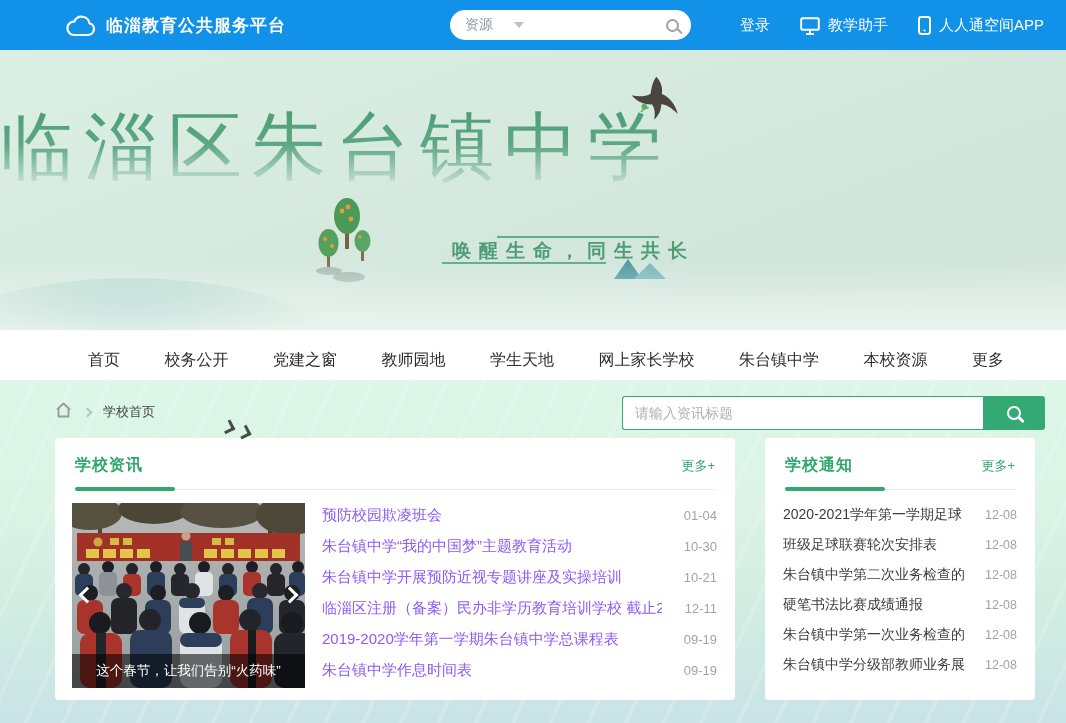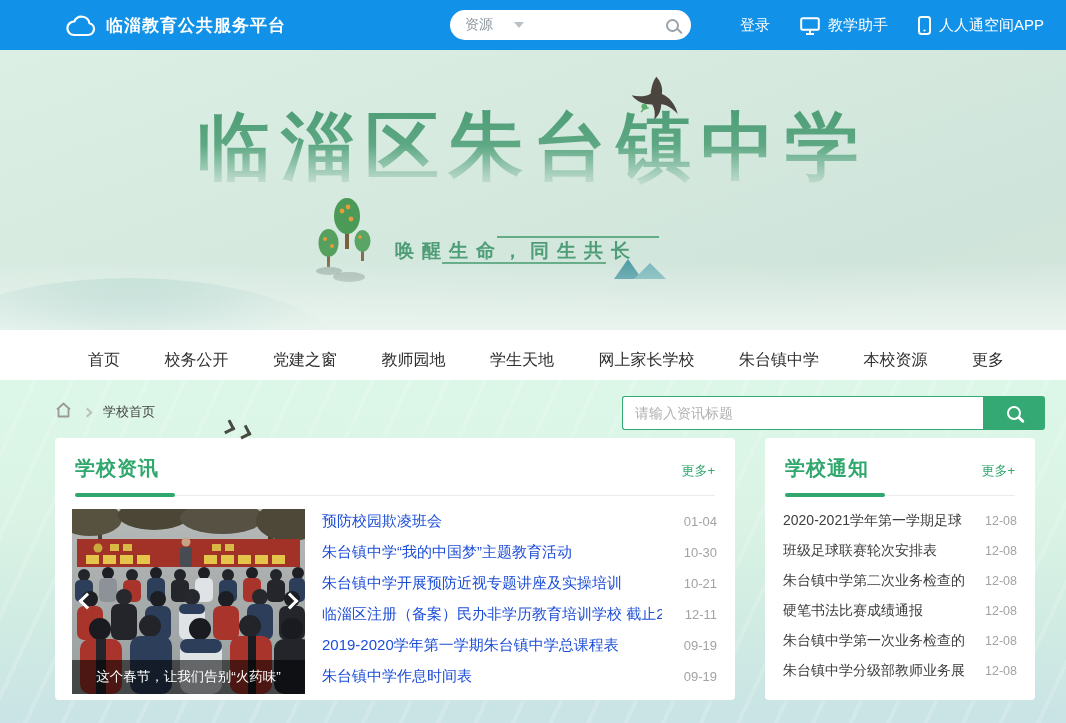--- a/index.html
+++ b/index.html
@@ -33,30 +33,30 @@
   
   .banner {
     position:absolute; top:50px; left:0; width:1066px; height:280px; overflow:hidden;
     background:linear-gradient(160deg,#dcefe5 0%,#d5e9df 45%,#cfe4da 78%,#d4e6dd 100%);
   }
   .mount-left { position:absolute; left:-90px; top:228px; width:440px; height:170px; border-radius:50%;
     background:radial-gradient(ellipse at 50% 40%, rgba(78,158,150,.55), rgba(78,158,150,0) 68%); }
   .mist { position:absolute; left:0; bottom:0; width:1066px; height:70px;
     background:linear-gradient(180deg, rgba(255,255,255,0), rgba(241,248,244,.8)); }
   .banner-title {
-    position:absolute; left:0; top:58px; width:1066px; text-align:center;
-    font-size:74px; font-weight:bold; letter-spacing:10px; line-height:1.05;
+    position:absolute; left:0; top:58px; width:1066px; 
+    font-size:74px; font-weight:normal; letter-spacing:10px; line-height:1.05;
     background:linear-gradient(180deg,#4c9d76 0%,#5ea884 48%,rgba(165,201,185,.25) 100%);
     -webkit-background-clip:text; background-clip:text; color:transparent;
   }
   .slogan-line { position:absolute; height:2px; background:#64ab87; }
   .slogan-line.top { left:497px; top:186px; width:162px; }
   .slogan-line.bottom { left:442px; top:212px; width:164px; }
   .banner-slogan {
-    position:absolute; left:395px; top:188px; width:300px; text-align:left;
+    position:absolute; left:395px; top:188px; width:300px; text-align:right;
     font-size:19px; letter-spacing:8px; color:#4e9d77; font-weight:bold;
   }
   .banner-trees { position:absolute; left:315px; top:133px; }
   .banner-bird { position:absolute; left:630px; top:25px; transform:rotate(-8deg); }
   .mini-mounts { position:absolute; left:612px; top:203px; }
   
   .main-nav {
     position:absolute; top:330px; left:0; width:1066px; height:60px; background:#fff;
     display:flex; justify-content:space-between; align-items:center; padding:0 62px 0 88px;
   }
@@ -88,41 +88,41 @@
     display:flex; align-items:center; justify-content:center;
   }
   .mag-w { width:14px; height:14px; border:2px solid #fff; border-radius:50%; position:relative; }
   .mag-w::after { content:''; position:absolute; width:8px; height:3px; background:#fff;
     transform:rotate(45deg); right:-6px; bottom:-3px; border-radius:2px; }
   
   .card { position:absolute; background:#fff; border-radius:4px; }
   .news-card { left:55px; top:58px; width:680px; height:262px; }
   .notice-card { left:765px; top:58px; width:270px; height:262px; }
   .card-head { padding:17px 20px 0 20px; display:flex; align-items:baseline; justify-content:space-between; }
-  .card-title { font-size:20px; color:#2fa76d; font-weight:bold; letter-spacing:1px; }
+  .card-title { font-size:16px; color:#2fa76d; font-weight:bold; letter-spacing:1px; }
   .card-more { font-size:13px; color:#2fa76d; cursor:pointer; }
   .card-rule { margin:13px 20px 0 20px; height:1px; background:#ebebeb; position:relative; }
   .card-rule::before { content:''; position:absolute; left:0; top:-2px; width:100px; height:4px;
     background:#2fa76d; border-radius:2px; }
   .news-body { display:flex; padding:13px 18px 0 17px; }
   
   .carousel { position:relative; width:233px; height:185px; overflow:hidden; flex:none; cursor:pointer; }
   .carousel svg { display:block; }
   .car-caption {
     position:absolute; left:0; bottom:0; width:100%; height:34px; line-height:34px;
     background:rgba(0,0,0,.55); color:#fff; font-size:13.5px; text-align:center; white-space:nowrap;
   }
   .car-arrow { position:absolute; top:86px; width:12px; height:12px; cursor:pointer;
     border-left:3px solid #fff; border-bottom:3px solid #fff; }
   .car-arrow.prev { left:9px; transform:rotate(45deg); }
   .car-arrow.next { right:9px; transform:rotate(-135deg); }
   
   .news-list { flex:1; margin-left:17px; margin-top:-3px; }
   .news-row { display:flex; justify-content:space-between; align-items:center; height:31px; cursor:pointer; }
-  .news-row .t { font-size:15px; color:#1d4ed8; white-space:nowrap; overflow:hidden; max-width:340px; }
+  .news-row .t { font-size:15px; color:#8b5cf6; white-space:nowrap; overflow:hidden; max-width:340px; }
   .news-row .d { font-size:13px; color:#a3a3a3; flex:none; margin-left:10px; }
   
   .notice-list { padding:10px 18px 0 18px; }
   .notice-row { display:flex; justify-content:space-between; align-items:center; height:30px; cursor:pointer; }
   .notice-row .t { font-size:14px; color:#3d3d3d; white-space:nowrap; overflow:hidden; max-width:185px; }
   .notice-row .d { font-size:12.5px; color:#a3a3a3; flex:none; margin-left:8px; }
 </style>
 </head>
 <body>
 

